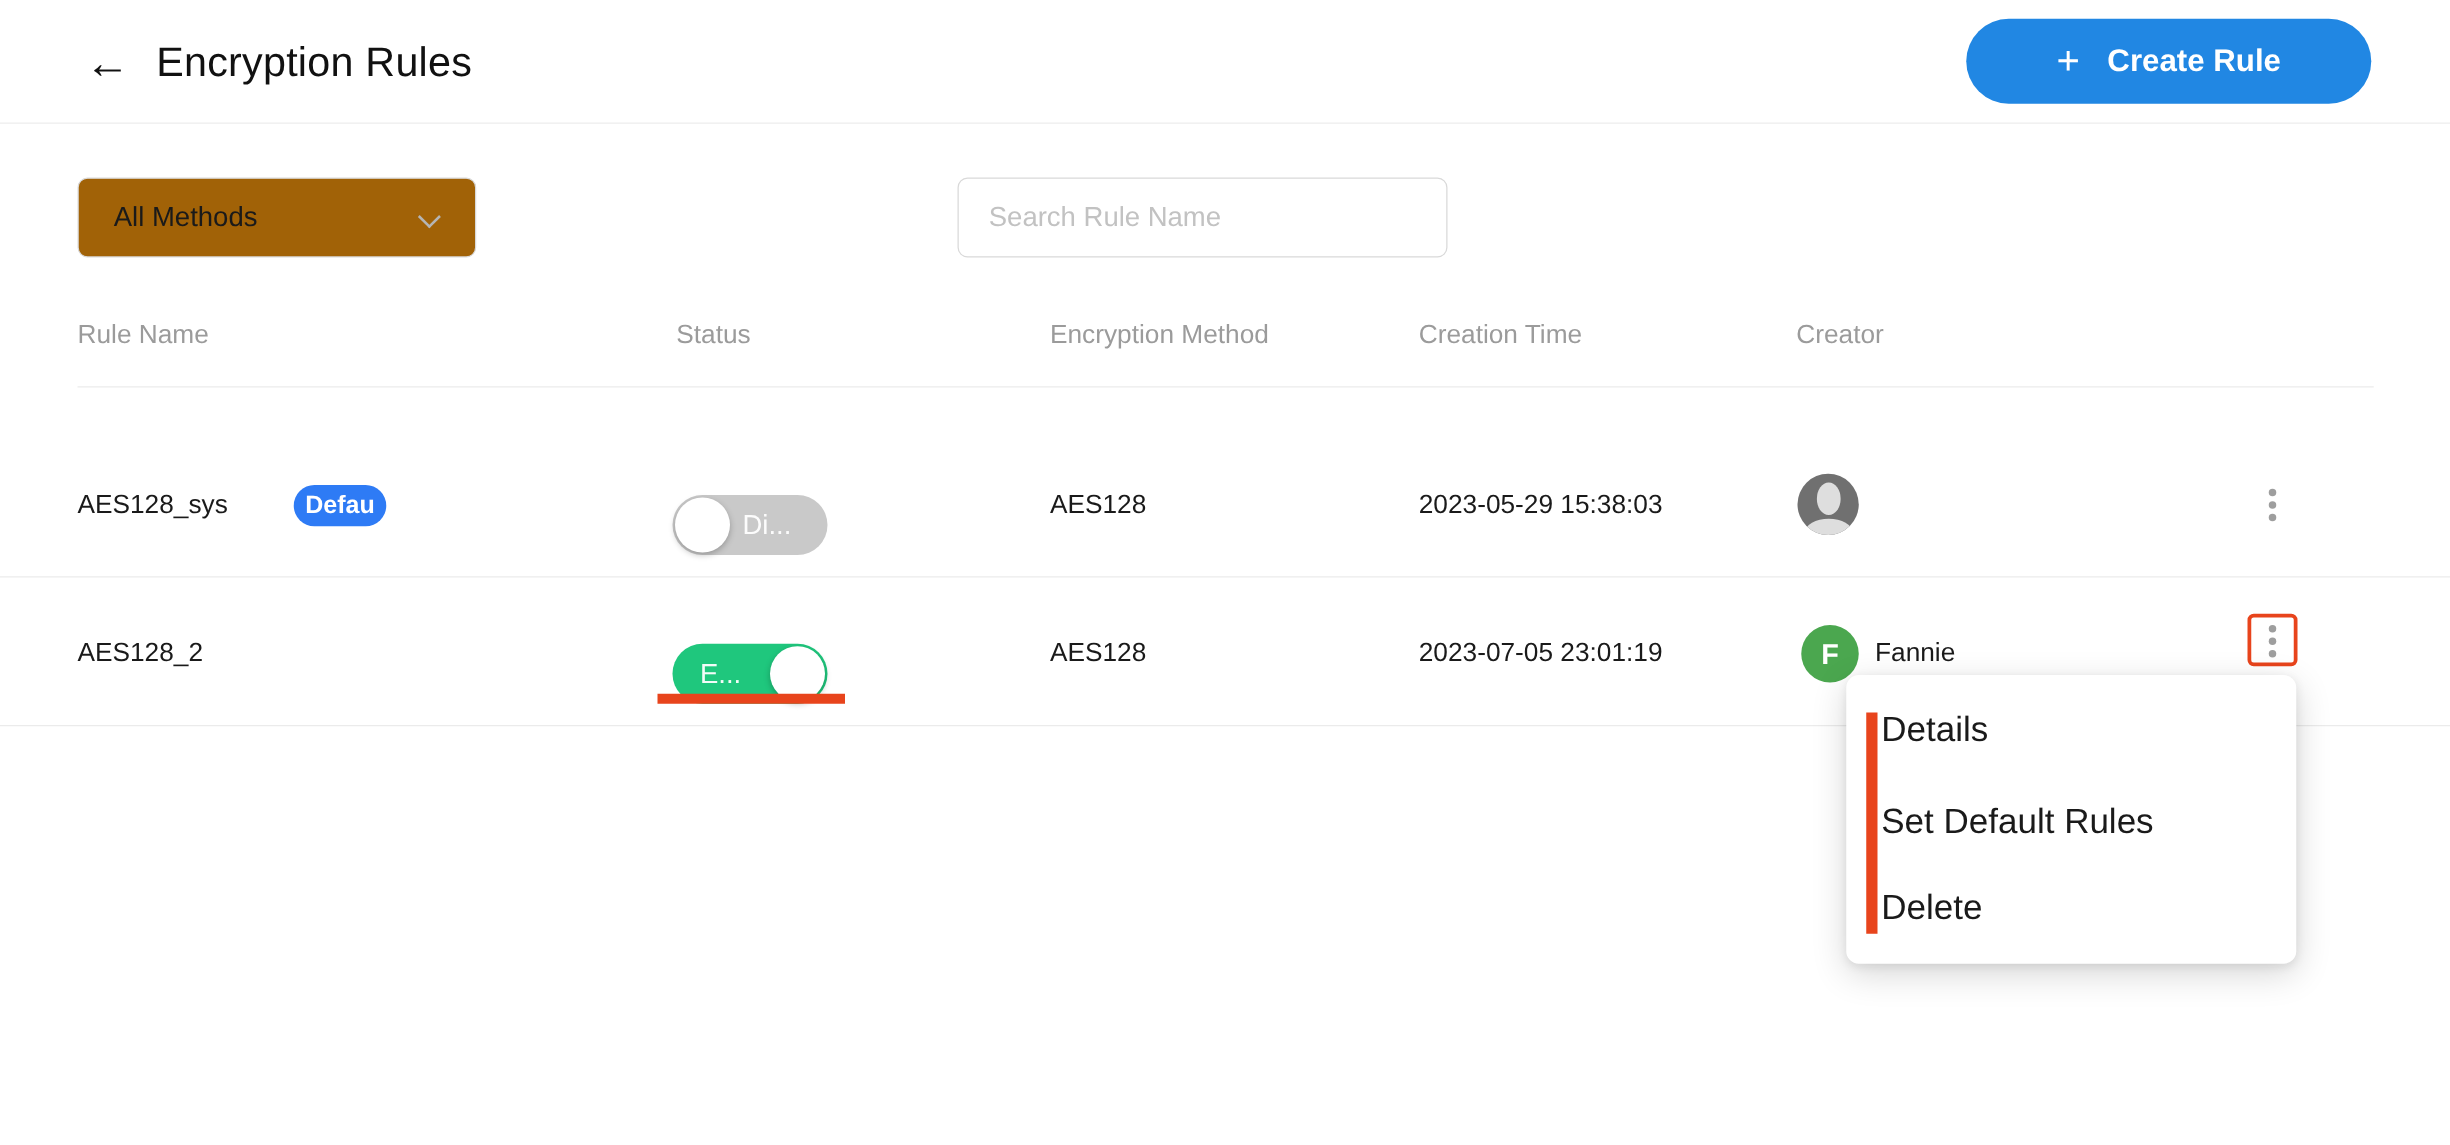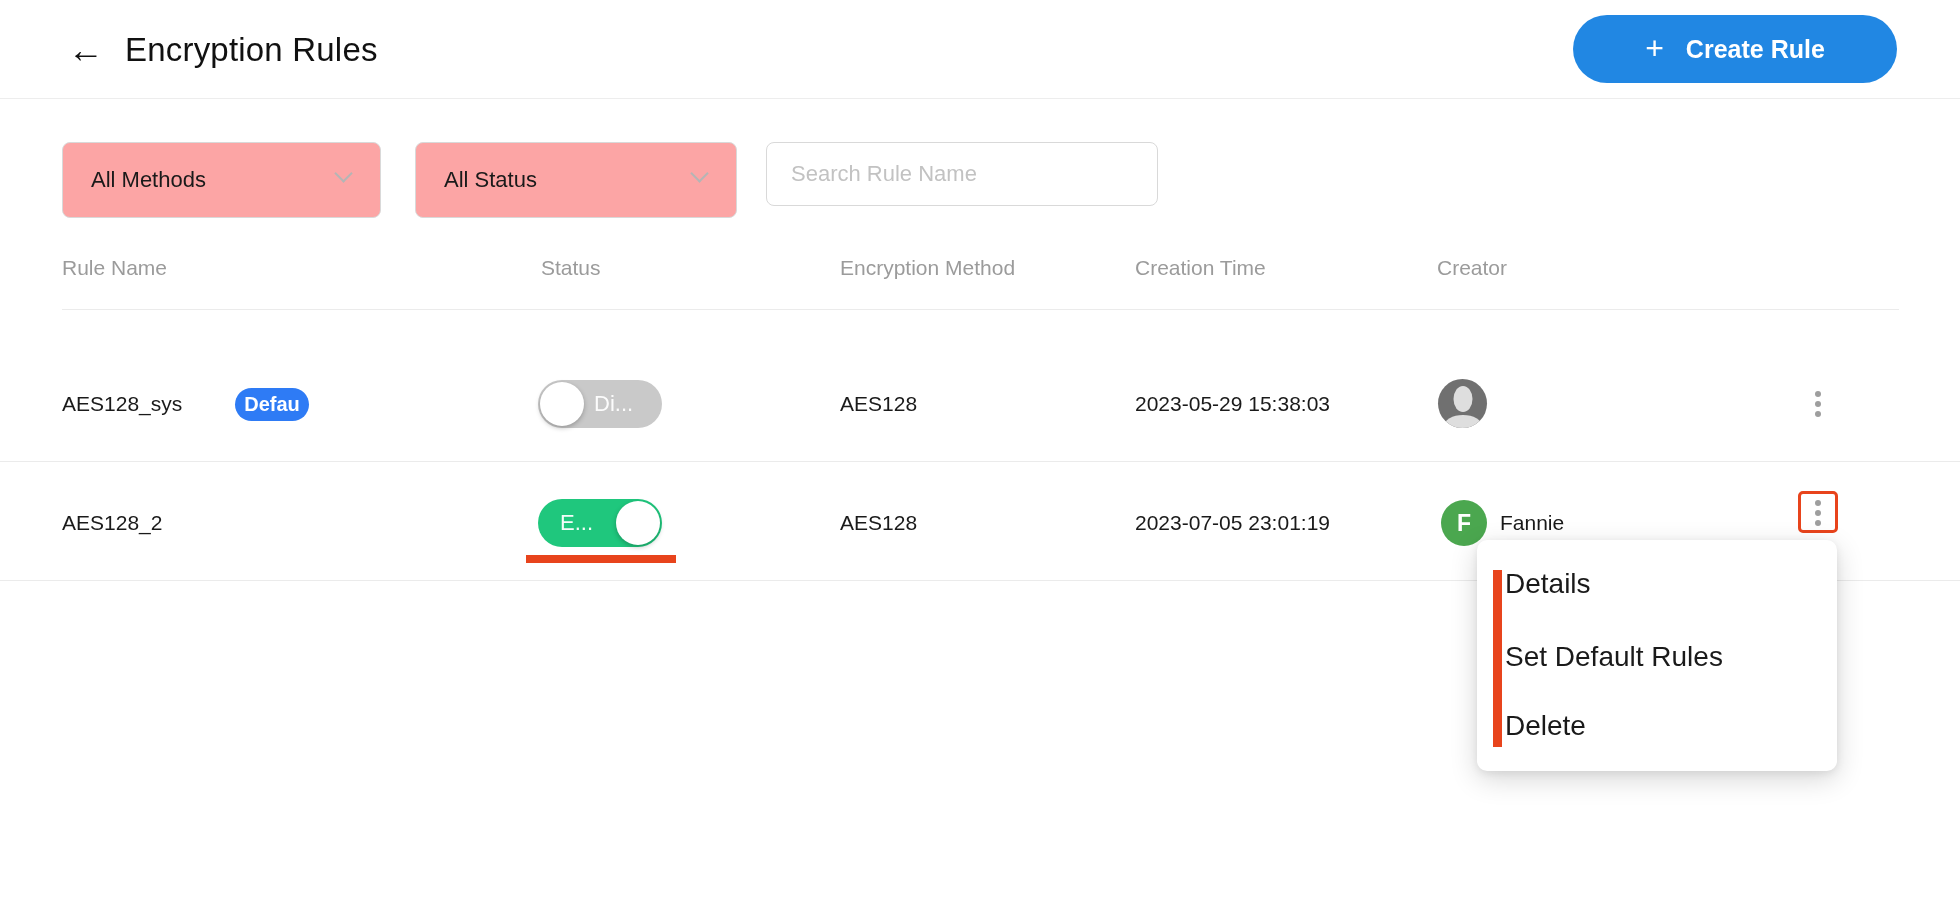--- a/index.html
+++ b/index.html
@@ -17,22 +17,22 @@
     position:absolute; right:63px; top:15px; height:68px; width:324px;
     background:#2187E3; border:none; border-radius:34px; color:#fff;
     display:flex; align-items:center; justify-content:center; gap:12px; cursor:pointer;
   }
   .create-btn .plus { font-size:32px; font-weight:300; line-height:1; margin-top:-3px; }
   .create-btn .lbl  { font-size:25px; font-weight:700;margin-left:10px; }
 
   
   .filters { position:absolute; top:142px; left:0; width:1960px; height:64px; }
   .select-box {
-    position:absolute; top:0; height:76px; border:1.5px solid #d9d9d9; border-radius:8px;
-    background:#fca5a5; display:flex; align-items:center; padding:0 28px; cursor:pointer;
+    position:absolute; top:0; height:64px; border:1.5px solid #d9d9d9; border-radius:8px;
+    background:#a16207; display:flex; align-items:center; padding:0 28px; cursor:pointer;
   }
   .select-box .val { font-size:22px; color:#1a1a1a; }
   .chevron {
     position:absolute; right:30px; top:24px; width:13px; height:13px;
     border-right:2px solid #b5b5b5; border-bottom:2px solid #b5b5b5;
     transform:rotate(45deg); transform-origin:center;
   }
   .sel-method { left:62px;  width:319px; }
   .sel-status { left:415px; width:322px; }
   .search-box { position:absolute; left:766px; top:0; width:392px; height:64px; }
@@ -62,21 +62,21 @@
   .c-method { left:840px; }
   .c-time   { left:1135px; }
 
   .badge {
     position:absolute; left:235px; top:78px; width:74px; height:33px; border-radius:17px;
     background:#2E7BF5; color:#fff; font-size:20px; font-weight:700;
     display:flex; align-items:center; justify-content:center; overflow:hidden; white-space:nowrap;
   }
 
   
-  .toggle { position:absolute; left:538px; width:124px; height:48px; border-radius:24px; cursor:pointer; }
+  .toggle { position:absolute; left:538px; width:124px; height:48px; border-radius:24px; cursor:pointer;margin-top:16px; }
   .toggle .knob {
     position:absolute; top:2px; width:44px; height:44px; border-radius:50%; background:#fff;
     box-shadow:0 2px 5px rgba(0,0,0,0.25);
   }
   .toggle .t-label { position:absolute; top:50%; transform:translateY(-50%); font-size:22px; color:rgba(255,255,255,0.95); }
   .toggle-off { top:70px; background:#c9c9c9; }
   .toggle-off .knob { left:2px; }
   .toggle-off .t-label { left:56px; }
   .toggle-on { top:36px; background:#1FC77D; }
   .toggle-on .knob { right:2px; }
@@ -137,24 +137,20 @@
       <span class="plus">+</span>
       <span class="lbl">Create Rule</span>
     </button>
   </div>
 
   <div class="filters">
     <div class="select-box sel-method">
       <span class="val">All Methods</span>
       <span class="chevron"></span>
     </div>
-    <div class="select-box sel-status">
-      <span class="val">All Status</span>
-      <span class="chevron"></span>
-    </div>
     <div class="search-box">
       <input type="text" placeholder="Search Rule Name" style="">
     </div>
   </div>
 
   <div class="thead">
     <span class="th th-name">Rule Name</span>
     <span class="th th-status">Status</span>
     <span class="th th-method">Encryption Method</span>
     <span class="th th-time">Creation Time</span>

